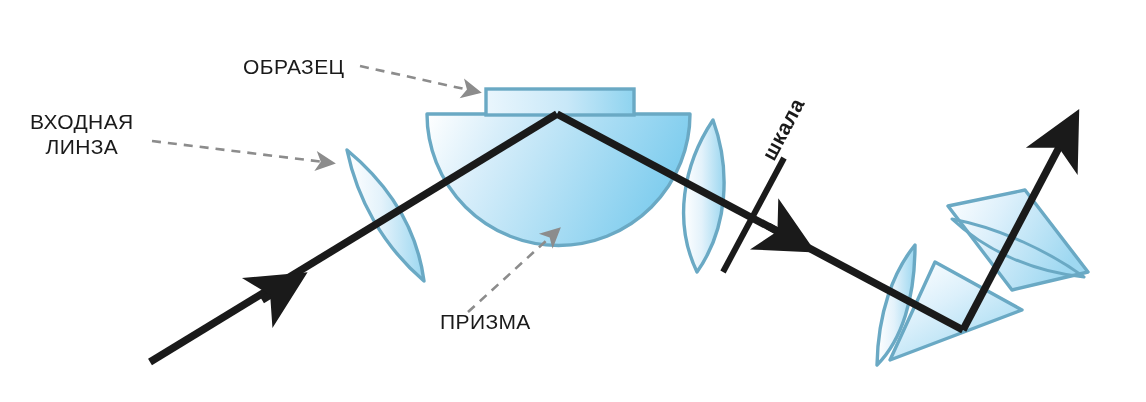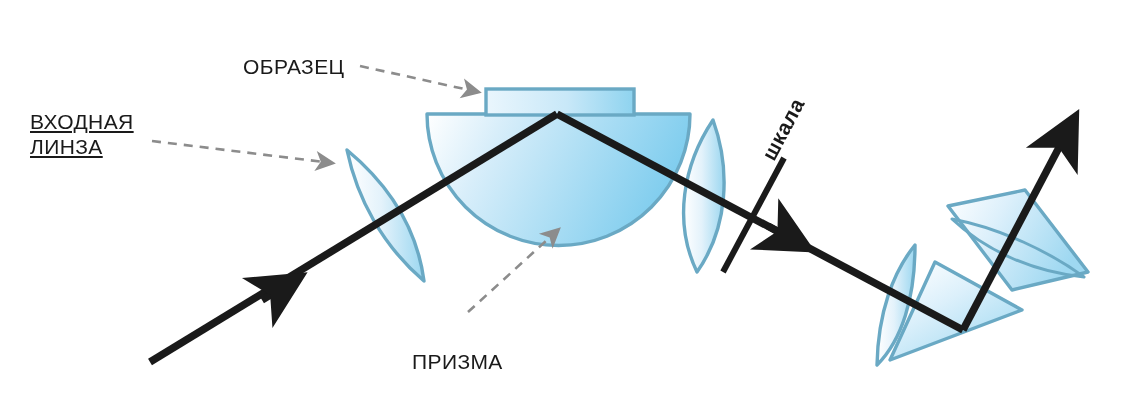--- a/index.html
+++ b/index.html
@@ -1,17 +1,17 @@
 <!DOCTYPE html>
 <html><head>
 <meta charset="utf-8">
 <style>
   html,body{margin:0;padding:0;background:#ffffff;}
   #stage{position:relative;width:1146px;height:402px;background:#ffffff;overflow:hidden;
-         font-family:"Liberation Sans",sans-serif;}
+         font-family:"Liberation Sans",sans-serif;text-align:center;}
   svg{position:absolute;left:0;top:0;width:1146px;height:402px;}
   .lbl{position:absolute;color:#1a1a1a;font-family:"Liberation Sans",sans-serif;
        font-size:21px;font-weight:400;letter-spacing:.4px;white-space:pre;line-height:1.18;}
   .lbl.rot{transform-origin:left bottom;font-weight:700;}
 </style>
 </head>
 <body>
 
 <div id="stage">
 
@@ -96,20 +96,20 @@
 
     <g fill="none" stroke="#8c8c8c" stroke-width="2.6" stroke-dasharray="9 7">
       <path d="M360 66 L478 92" marker-end="url(#mLead)"></path>
       <path d="M152 141 L332 163" marker-end="url(#mLead)"></path>
       <path d="M468 312 L558 230" marker-end="url(#mLead)"></path>
     </g>
   </svg>
 
   <div class="lbl" style="left:243px;top:55px;">ОБРАЗЕЦ</div>
 
-  <div class="lbl" style="left:30px;top:110px;text-decoration:underline;"><span>ВХОДНАЯ</span><br><span>ЛИНЗА</span></div>
+  <div class="lbl" style="left:30px;top:110px;"><span>ВХОДНАЯ</span><br><span>ЛИНЗА</span></div>
 
-  <div class="lbl" style="left:412px;top:310px;margin-top:40px;">ПРИЗМА</div>
+  <div class="lbl" style="left:440px;top:310px;">ПРИЗМА</div>
 
   <div class="lbl rot" style="left:779px;top:140px;transform:rotate(-62deg);">шкала</div>
 
 
 </div>
 
 </body></html>

